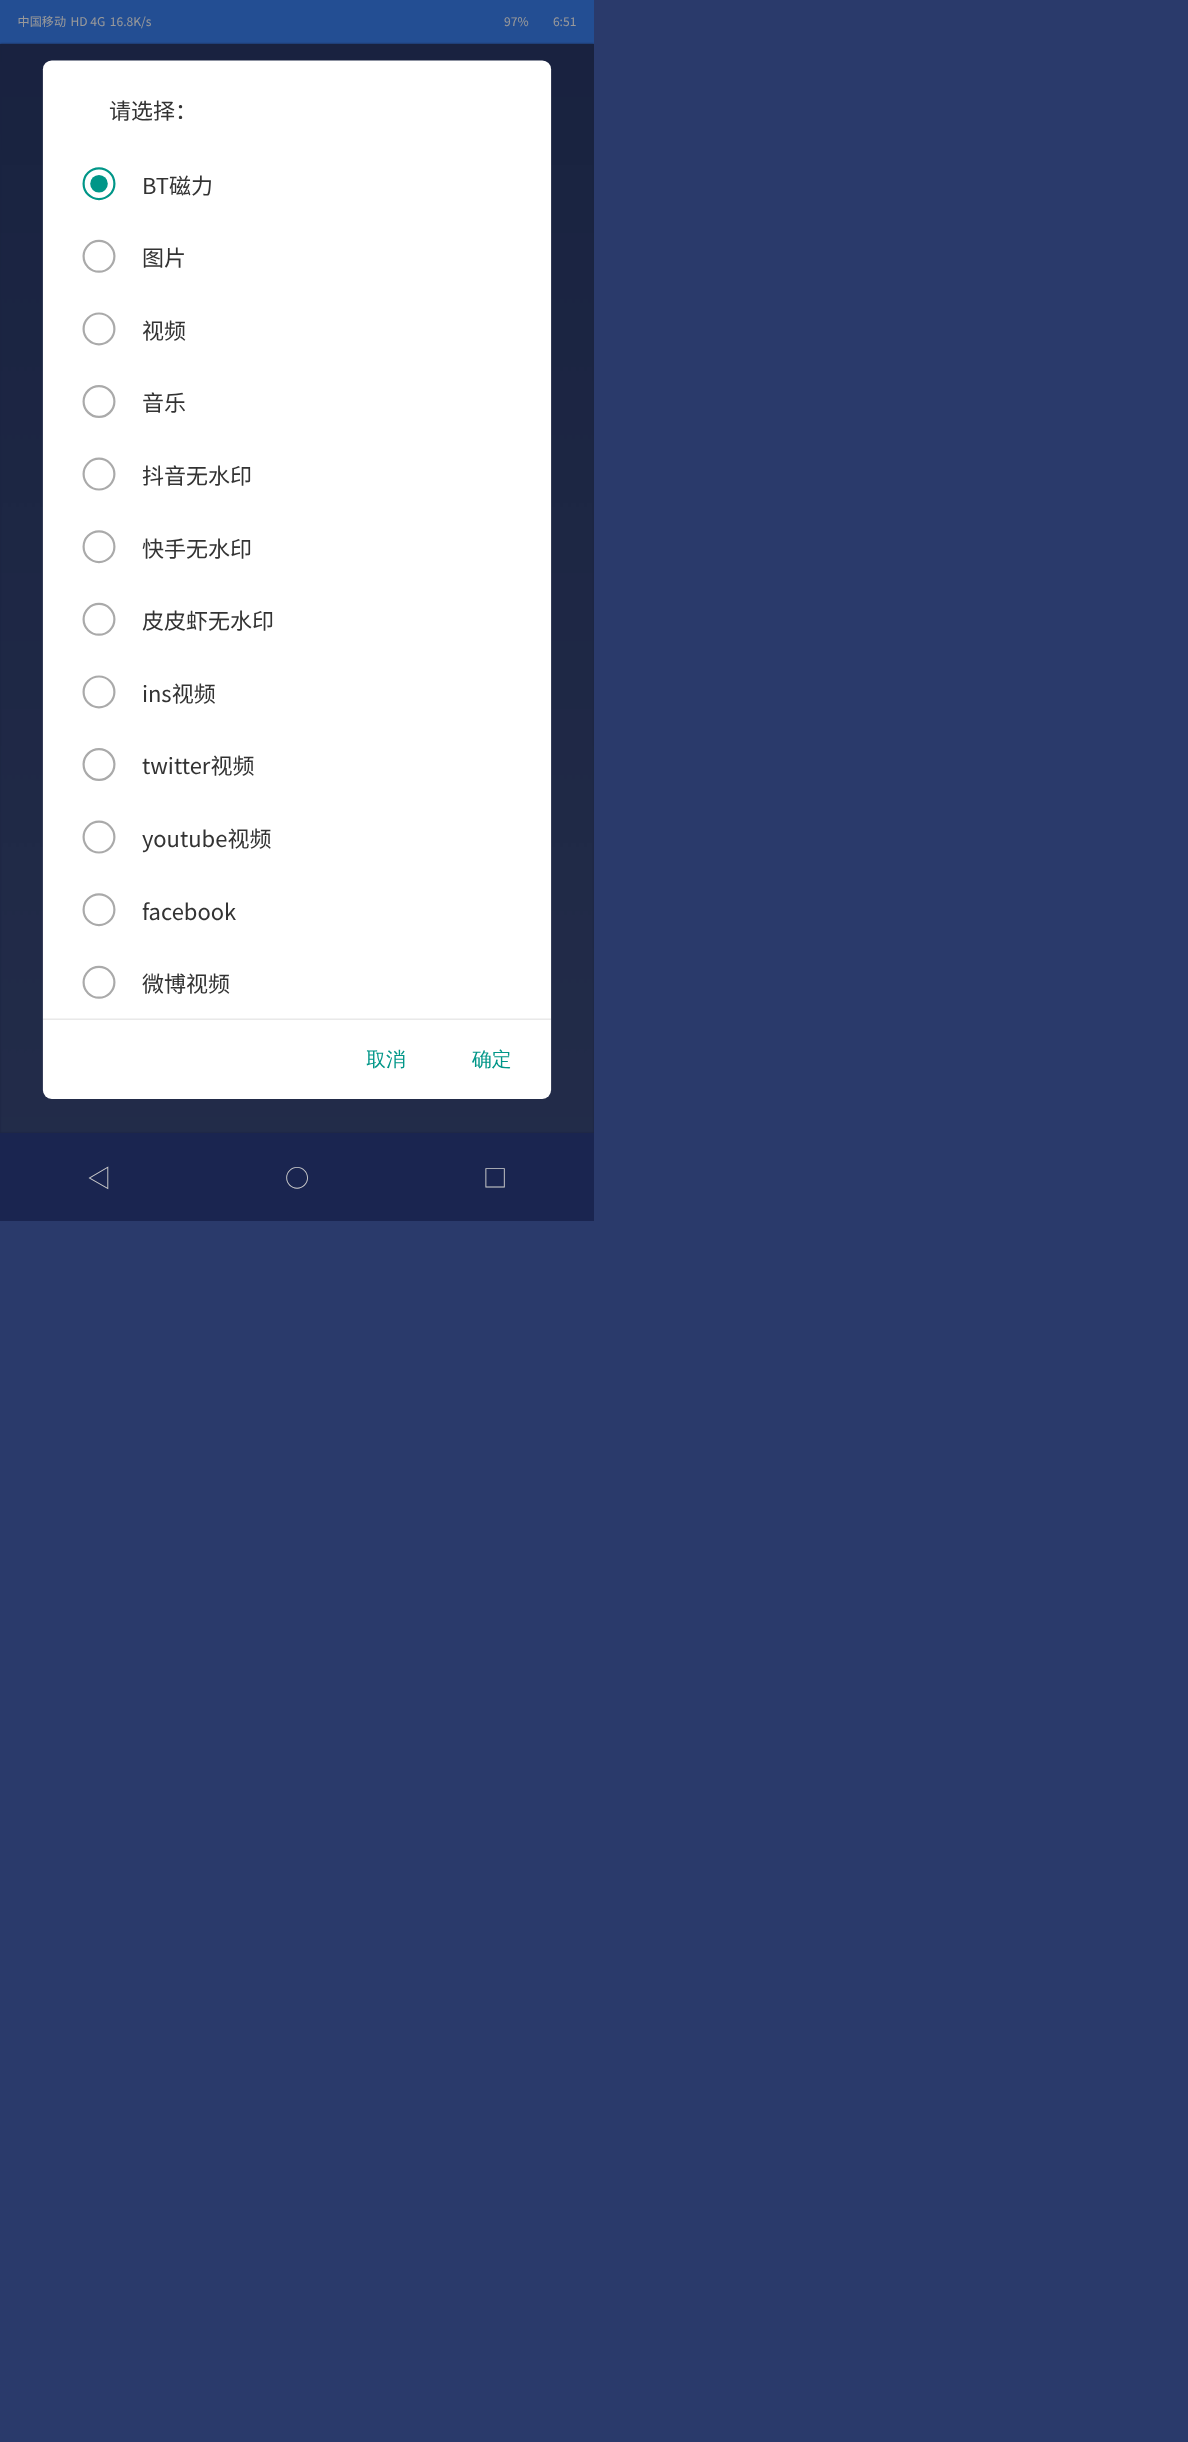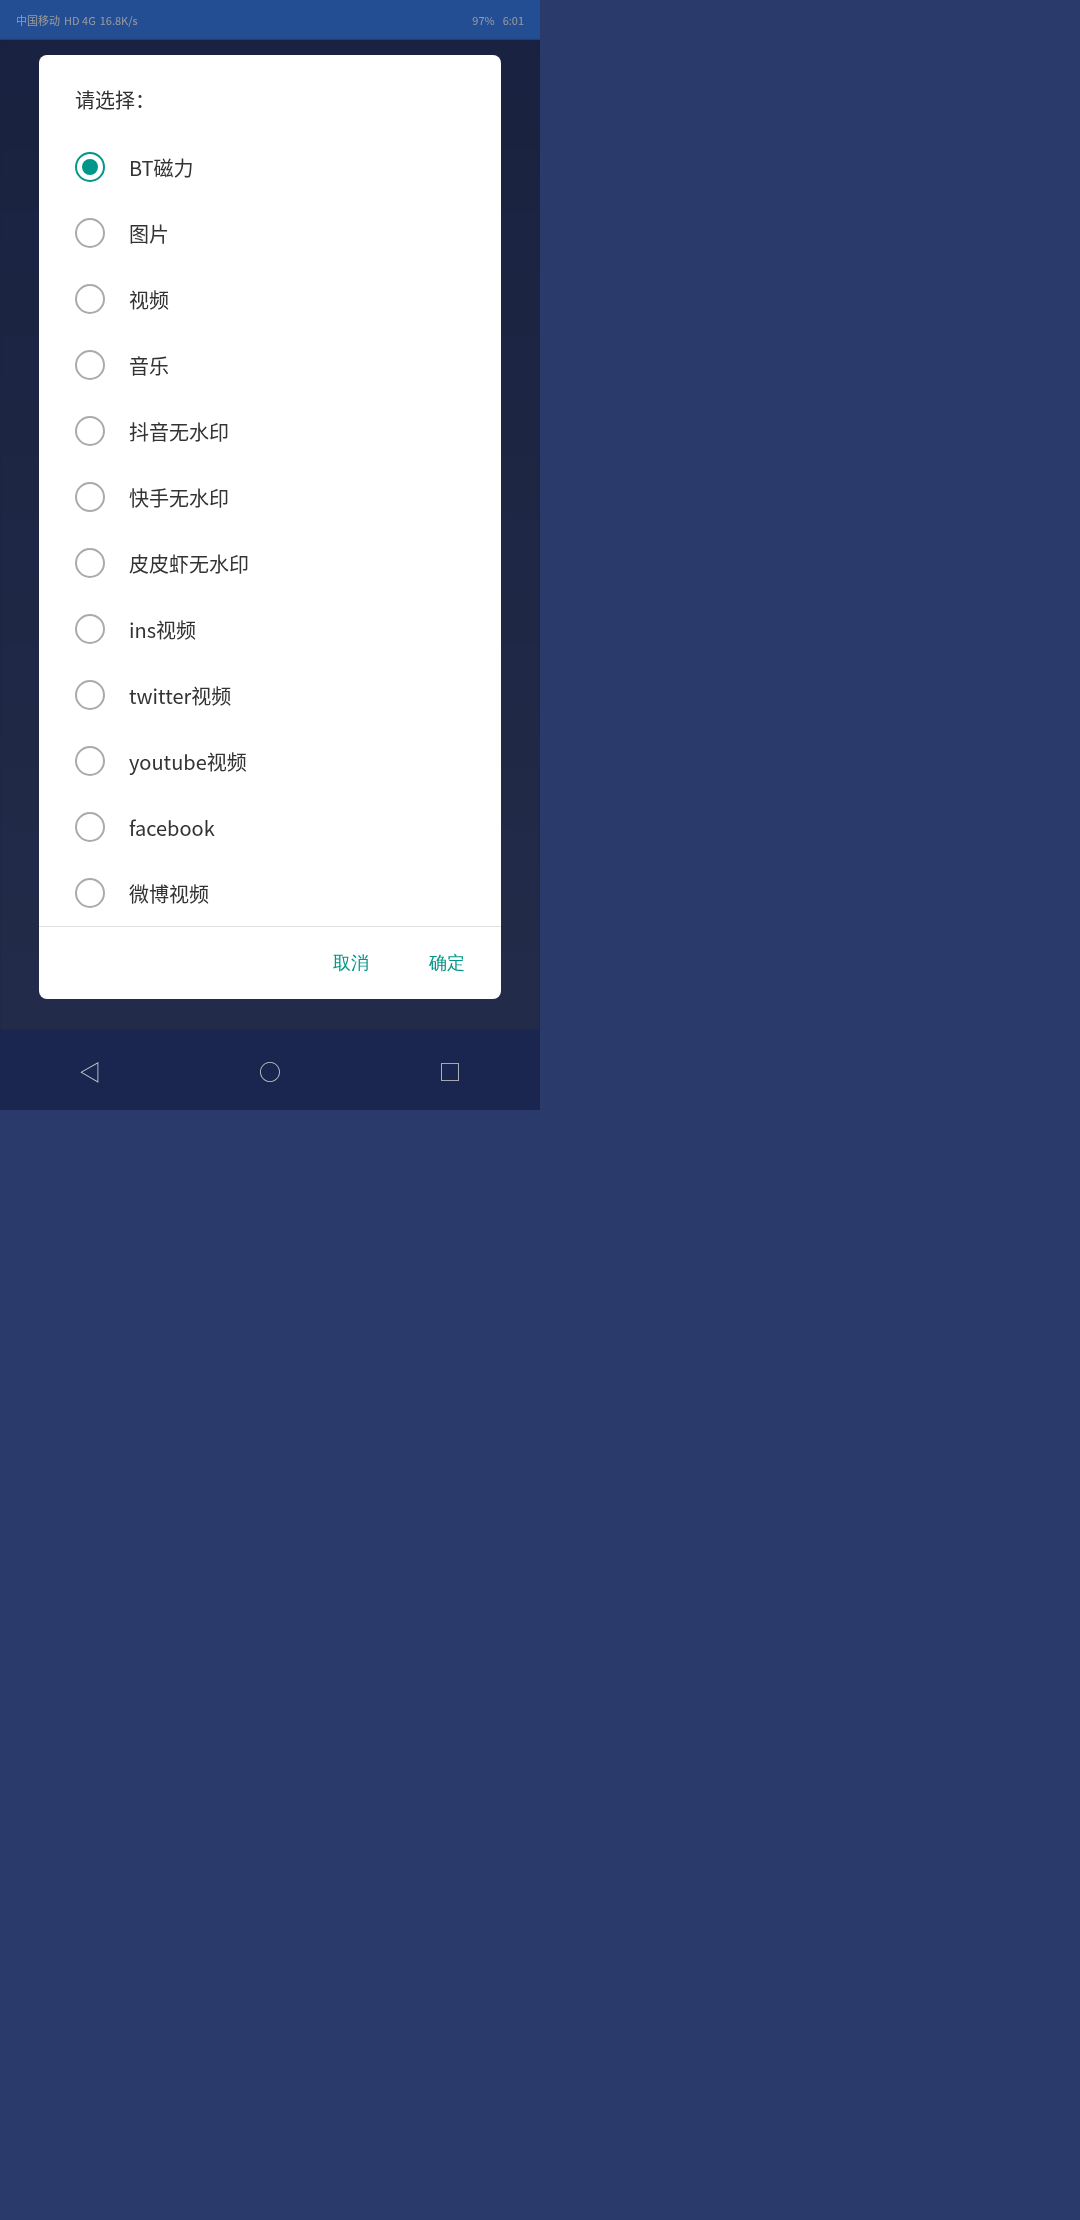--- a/index.html
+++ b/index.html
@@ -27,21 +27,21 @@
       font-size: 11px;
     }
     .status-left {
       display: flex;
       align-items: center;
       gap: 4px;
     }
     .status-right {
       display: flex;
       align-items: center;
-      gap: 8px;
+      gap: 22px;
     }
 
     
     .bg-content {
       position: absolute;
       top: 40px;
       left: 0;
       right: 0;
       bottom: 80px;
       background: linear-gradient(180deg, #2a3a6b 0%, #3a4a7b 100%);
@@ -71,20 +71,21 @@
       display: flex;
       flex-direction: column;
       overflow: hidden;
     }
 
     .dialog-title {
       font-size: 20px;
       color: #333;
       padding: 30px 36px 20px 36px;
       font-weight: 400;
+      margin-left: 24px;
     }
 
     .dialog-options {
       flex: 1;
       overflow-y: auto;
       padding: 0 36px;
     }
 
     .option-item {
       display: flex;
@@ -177,21 +178,21 @@
 <body>
 
 <div class="status-bar">
   <div class="status-left">
     <span>中国移动</span>
     <span>HD 4G</span>
     <span>16.8K/s</span>
   </div>
   <div class="status-right">
     <span>97%</span>
-    <span>6:01</span>
+    <span>6:51</span>
   </div>
 </div>
 
 <div class="bg-content"></div>
 
 <div class="overlay">
   <div class="dialog">
 
     <div class="dialog-title">请选择：</div>
 

